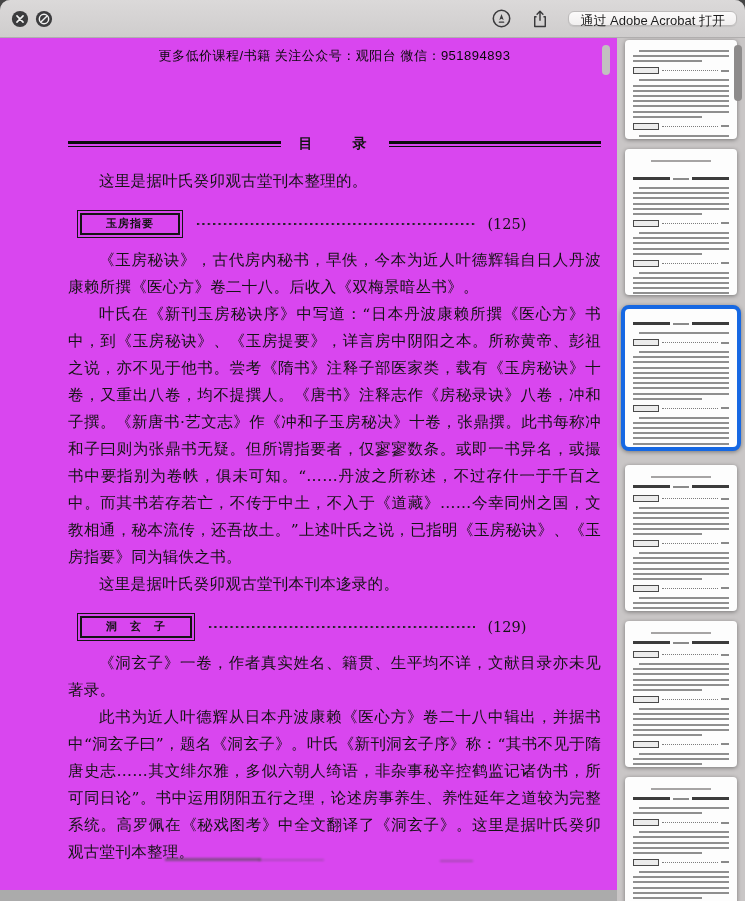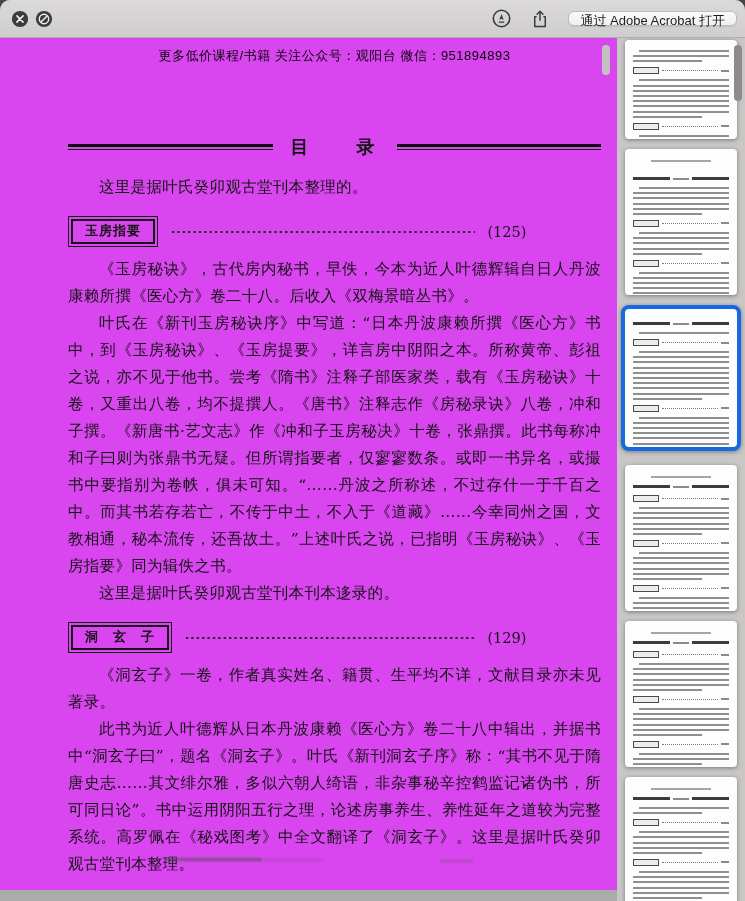--- a/index.html
+++ b/index.html
@@ -37,31 +37,31 @@
   .pdf-page{
     position:relative;height:852px;padding:9px 16px 0 68px;
     font-family:"DejaVu Serif",serif;color:#141414;
   }
   .promo{
     text-align:center;font-family:"Liberation Sans",sans-serif;
     font-size:13px;font-weight:500;color:#090909;letter-spacing:.5px;
   }
   .toc-rule{display:flex;align-items:center;margin-top:70px;}
   .rule-line{flex:1;height:6px;border-top:3px solid #0d0d0d;border-bottom:1.5px solid #0d0d0d;}
-  .toc-chars{font-size:18px;font-weight:700;margin:0 18px;letter-spacing:4px;white-space:nowrap;}
+  .toc-chars{font-size:14px;font-weight:700;margin:0 18px;letter-spacing:4px;white-space:nowrap;}
   .body-p{
     margin:0;font-size:15.5px;line-height:27px;text-indent:2em;
     text-align:justify;letter-spacing:.3px;
   }
   .intro{margin-top:15px;}
   .sec-head{display:flex;align-items:center;width:86%;margin:18px 0 12px 0;}
   .sec-box{
     display:inline-block;border:2.5px solid #141414;outline:1px solid #141414;outline-offset:2px;
-    padding:1px 12px 2px;font-size:13px;font-weight:700;letter-spacing:1px;white-space:nowrap;
-    margin-left:3px;
+    padding:1px 24px 2px;font-size:11px;font-weight:700;letter-spacing:1px;white-space:nowrap;
+    margin-left:12px;
   }
   .leader{
     flex:1;height:4px;margin:0 12px 0 16px;align-self:center;
     background-image:radial-gradient(circle at 2px 2px,#222 1.1px,transparent 1.4px);
     background-size:5.4px 4px;background-repeat:repeat-x;
   }
   .sec-pg{font-size:14.5px;white-space:nowrap;}
   .smudge{position:absolute;background:#4c4c4c;filter:blur(1.2px);}
   .s1{left:165px;top:820px;width:96px;height:3px;opacity:.6;}
   .s1b{left:258px;top:821px;width:66px;height:2px;opacity:.28;}

